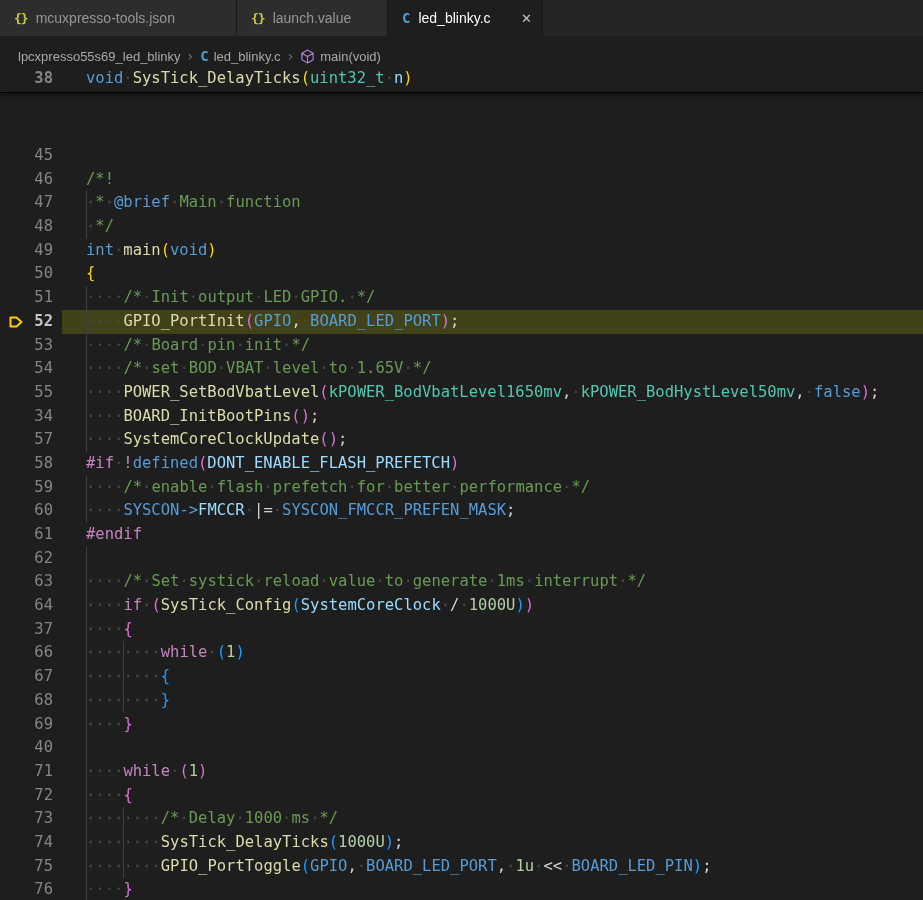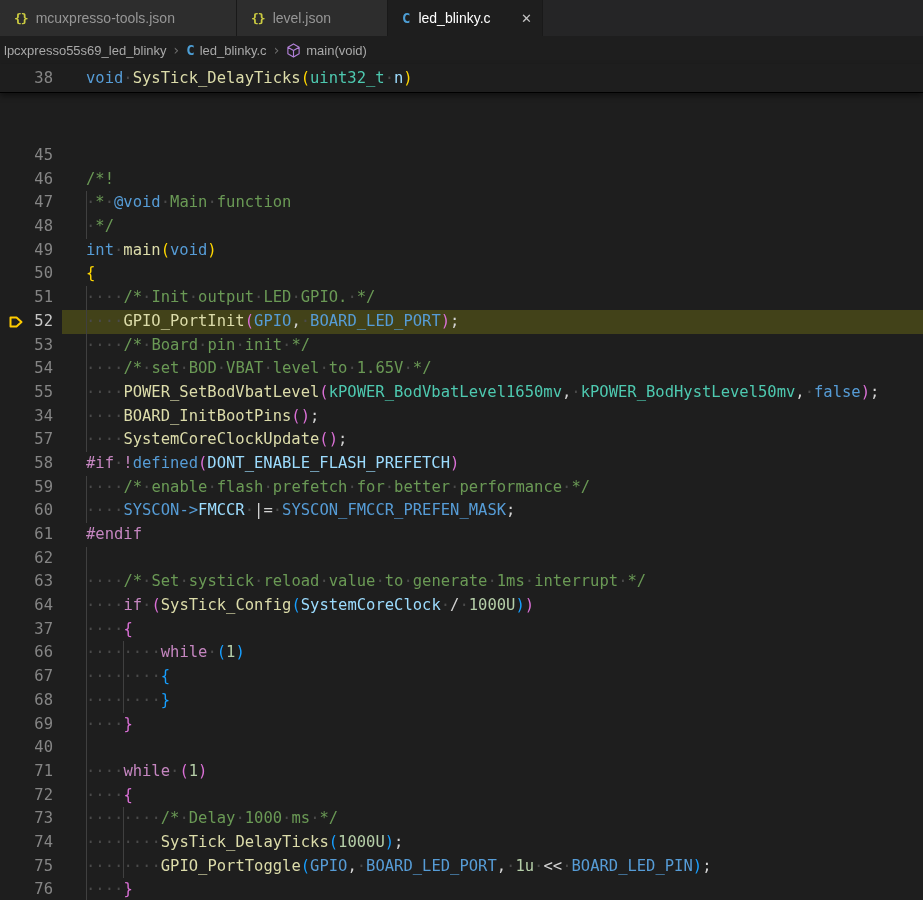--- a/index.html
+++ b/index.html
@@ -18,41 +18,41 @@
   }
   .tab.active { background:var(--bg); color:var(--tabActiveFg); }
   .ticon { font-weight:bold; font-size:13px; margin-right:8px; letter-spacing:-1px;
            font-family:"DejaVu Sans Mono",monospace; }
   .ticon.json-icon { color:var(--jsonIcon); }
   .ticon.c-file-icon { color:var(--cIcon); letter-spacing:0; font-size:14px; }
   .tab-close { margin-left:auto; padding-left:10px; color:#c5c5c5; font-size:13px;
                font-family:"DejaVu Sans",sans-serif; }
   
   .breadcrumb {
-    display:flex; align-items:center; height:28px; padding-left:4px; background:var(--bg);
+    display:flex; align-items:flex-end; height:28px; padding-left:18px; background:var(--bg);
     font-family:"Liberation Sans",sans-serif; font-size:13px; color:var(--crumbFg);
   }
   .crumb { display:flex; align-items:center; gap:5px; cursor:pointer; }
   .crumb-sep { color:#6e6e6e; padding:0 7px; font-size:14px; font-family:"DejaVu Sans",sans-serif; }
   .crumb .ticon { margin-right:0; }
   .cube-svg { width:15px; height:15px; display:block; }
   
   .sticky {
     position:relative; height:29px; line-height:28px; background:var(--bg);
     border-bottom:1px solid #000; box-shadow:0 3px 6px rgba(0,0,0,.45);
     white-space:pre; font-size:15.5px; z-index:5;
   }
   
   .code { position:relative; padding-top:3px;margin-top:48px; }
   .row { position:relative; height:23.7px; line-height:23.7px; white-space:pre; font-size:15.5px; }
   .lnum {
     position:absolute; left:0; top:0; width:53px; text-align:right;
     color:var(--lnum); cursor:pointer;
   }
-  .row.cur .lnum, .sticky .lnum { cursor:pointer; }
+  .row.cur .lnum, .sticky .lnum { cursor:pointer;font-weight:bold; }
   .row.cur .lnum { color:var(--lnumActive); }
   .sticky .lnum { position:absolute; left:0; width:53px; text-align:right; color:var(--lnum); }
   .content { position:absolute; left:86px; top:0; cursor:text; }
   .hl { position:absolute; left:62px; right:0; top:0; bottom:0; background:var(--hl); }
   .guide { position:absolute; top:0; bottom:0; width:1px; background:var(--guide); }
   .marker { position:absolute; left:8px; top:4px; width:16px; height:16px; }
   
   .tk-comment{color:var(--comment)} .tk-kw{color:var(--kw)} .tk-ctrl{color:var(--ctrl)}
   .tk-fn{color:var(--fn)} .tk-type{color:var(--type)} .tk-enum{color:var(--type)}
   .tk-var{color:var(--varc)} .tk-macro{color:var(--kw)} .tk-kwop{color:var(--kw)}
@@ -64,21 +64,21 @@
 <body>
 
 <div class="app">
   <div class="tabbar" id="tabbar">
       <div class="tab" style="width: 237px;">
         <span class="ticon json-icon">{}</span>
         <span>mcuxpresso-tools.json</span>
       </div>
       <div class="tab" style="width: 151px;">
         <span class="ticon json-icon">{}</span>
-        <span>level.json</span>
+        <span>launch.value</span>
       </div>
       <div class="tab active" style="width: 155px;">
         <span class="ticon c-file-icon">C</span>
         <span>led_blinky.c</span>
         <span class="tab-close">✕</span>
       </div>
     </div>
   <div class="breadcrumb" id="breadcrumb">
       <span class="crumb">
         <span>lpcxpresso55s69_led_blinky</span>
@@ -95,21 +95,21 @@
             <path d="M8 1 L14 4.5 V11.5 L8 15 L2 11.5 V4.5 Z M2 4.5 L8 8 L14 4.5 M8 8 V15" fill="none" stroke="#b180d7" stroke-width="1.2" stroke-linejoin="round"></path>
           </svg>
         </span>
         <span>main(void)</span>
       </span>
     </div>
   <div class="sticky" id="sticky"><span class="lnum">38</span><span class="content"><span class="tk-kw">void</span><span class="ws">·</span><span class="tk-fn">SysTick_DelayTicks</span><span class="tk-b1">(</span><span class="tk-type">uint32_t</span><span class="ws">·</span><span class="tk-var">n</span><span class="tk-b1">)</span></span></div>
   <div class="code" id="code">
       <div class="row"><span class="lnum">45</span><span class="content"></span></div>
       <div class="row"><span class="lnum">46</span><span class="content"><span class="tk-comment">/*!</span></span></div>
-      <div class="row"><div class="guide" style="left: 86px;"></div><span class="lnum">47</span><span class="content"><span class="ws">·</span><span class="tk-comment">*</span><span class="ws">·</span><span class="tk-kw">@void</span><span class="ws">·</span><span class="tk-comment">Main</span><span class="ws">·</span><span class="tk-comment">function</span></span></div>
+      <div class="row"><div class="guide" style="left: 86px;"></div><span class="lnum">47</span><span class="content"><span class="ws">·</span><span class="tk-comment">*</span><span class="ws">·</span><span class="tk-kw">@brief</span><span class="ws">·</span><span class="tk-comment">Main</span><span class="ws">·</span><span class="tk-comment">function</span></span></div>
       <div class="row"><div class="guide" style="left: 86px;"></div><span class="lnum">48</span><span class="content"><span class="ws">·</span><span class="tk-comment">*/</span></span></div>
       <div class="row"><span class="lnum">49</span><span class="content"><span class="tk-kw">int</span><span class="ws">·</span><span class="tk-fn">main</span><span class="tk-b1">(</span><span class="tk-kw">void</span><span class="tk-b1">)</span></span></div>
       <div class="row"><span class="lnum">50</span><span class="content"><span class="tk-b1">{</span></span></div>
       <div class="row"><div class="guide" style="left: 86px;"></div><span class="lnum">51</span><span class="content"><span class="ws">·</span><span class="ws">·</span><span class="ws">·</span><span class="ws">·</span><span class="tk-comment">/*</span><span class="ws">·</span><span class="tk-comment">Init</span><span class="ws">·</span><span class="tk-comment">output</span><span class="ws">·</span><span class="tk-comment">LED</span><span class="ws">·</span><span class="tk-comment">GPIO.</span><span class="ws">·</span><span class="tk-comment">*/</span></span></div>
       <div class="row cur"><div class="hl"></div><div class="guide" style="left: 86px;"></div><svg class="marker" viewBox="0 0 16 16">
           <path d="M2.5 3.5 H8.5 L13.5 8 L8.5 12.5 H2.5 Z" fill="none" stroke="#ffcc00" stroke-width="2" stroke-linejoin="round"></path>
         </svg><span class="lnum">52</span><span class="content"><span class="ws">·</span><span class="ws">·</span><span class="ws">·</span><span class="ws">·</span><span class="tk-fn">GPIO_PortInit</span><span class="tk-b2">(</span><span class="tk-macro">GPIO</span><span class="tk-op">,</span><span class="ws">·</span><span class="tk-macro">BOARD_LED_PORT</span><span class="tk-b2">)</span><span class="tk-op">;</span></span></div>
       <div class="row"><div class="guide" style="left: 86px;"></div><span class="lnum">53</span><span class="content"><span class="ws">·</span><span class="ws">·</span><span class="ws">·</span><span class="ws">·</span><span class="tk-comment">/*</span><span class="ws">·</span><span class="tk-comment">Board</span><span class="ws">·</span><span class="tk-comment">pin</span><span class="ws">·</span><span class="tk-comment">init</span><span class="ws">·</span><span class="tk-comment">*/</span></span></div>
       <div class="row"><div class="guide" style="left: 86px;"></div><span class="lnum">54</span><span class="content"><span class="ws">·</span><span class="ws">·</span><span class="ws">·</span><span class="ws">·</span><span class="tk-comment">/*</span><span class="ws">·</span><span class="tk-comment">set</span><span class="ws">·</span><span class="tk-comment">BOD</span><span class="ws">·</span><span class="tk-comment">VBAT</span><span class="ws">·</span><span class="tk-comment">level</span><span class="ws">·</span><span class="tk-comment">to</span><span class="ws">·</span><span class="tk-comment">1.65V</span><span class="ws">·</span><span class="tk-comment">*/</span></span></div>
       <div class="row"><div class="guide" style="left: 86px;"></div><span class="lnum">55</span><span class="content"><span class="ws">·</span><span class="ws">·</span><span class="ws">·</span><span class="ws">·</span><span class="tk-fn">POWER_SetBodVbatLevel</span><span class="tk-b2">(</span><span class="tk-enum">kPOWER_BodVbatLevel1650mv</span><span class="tk-op">,</span><span class="ws">·</span><span class="tk-enum">kPOWER_BodHystLevel50mv</span><span class="tk-op">,</span><span class="ws">·</span><span class="tk-kw">false</span><span class="tk-b2">)</span><span class="tk-op">;</span></span></div>

